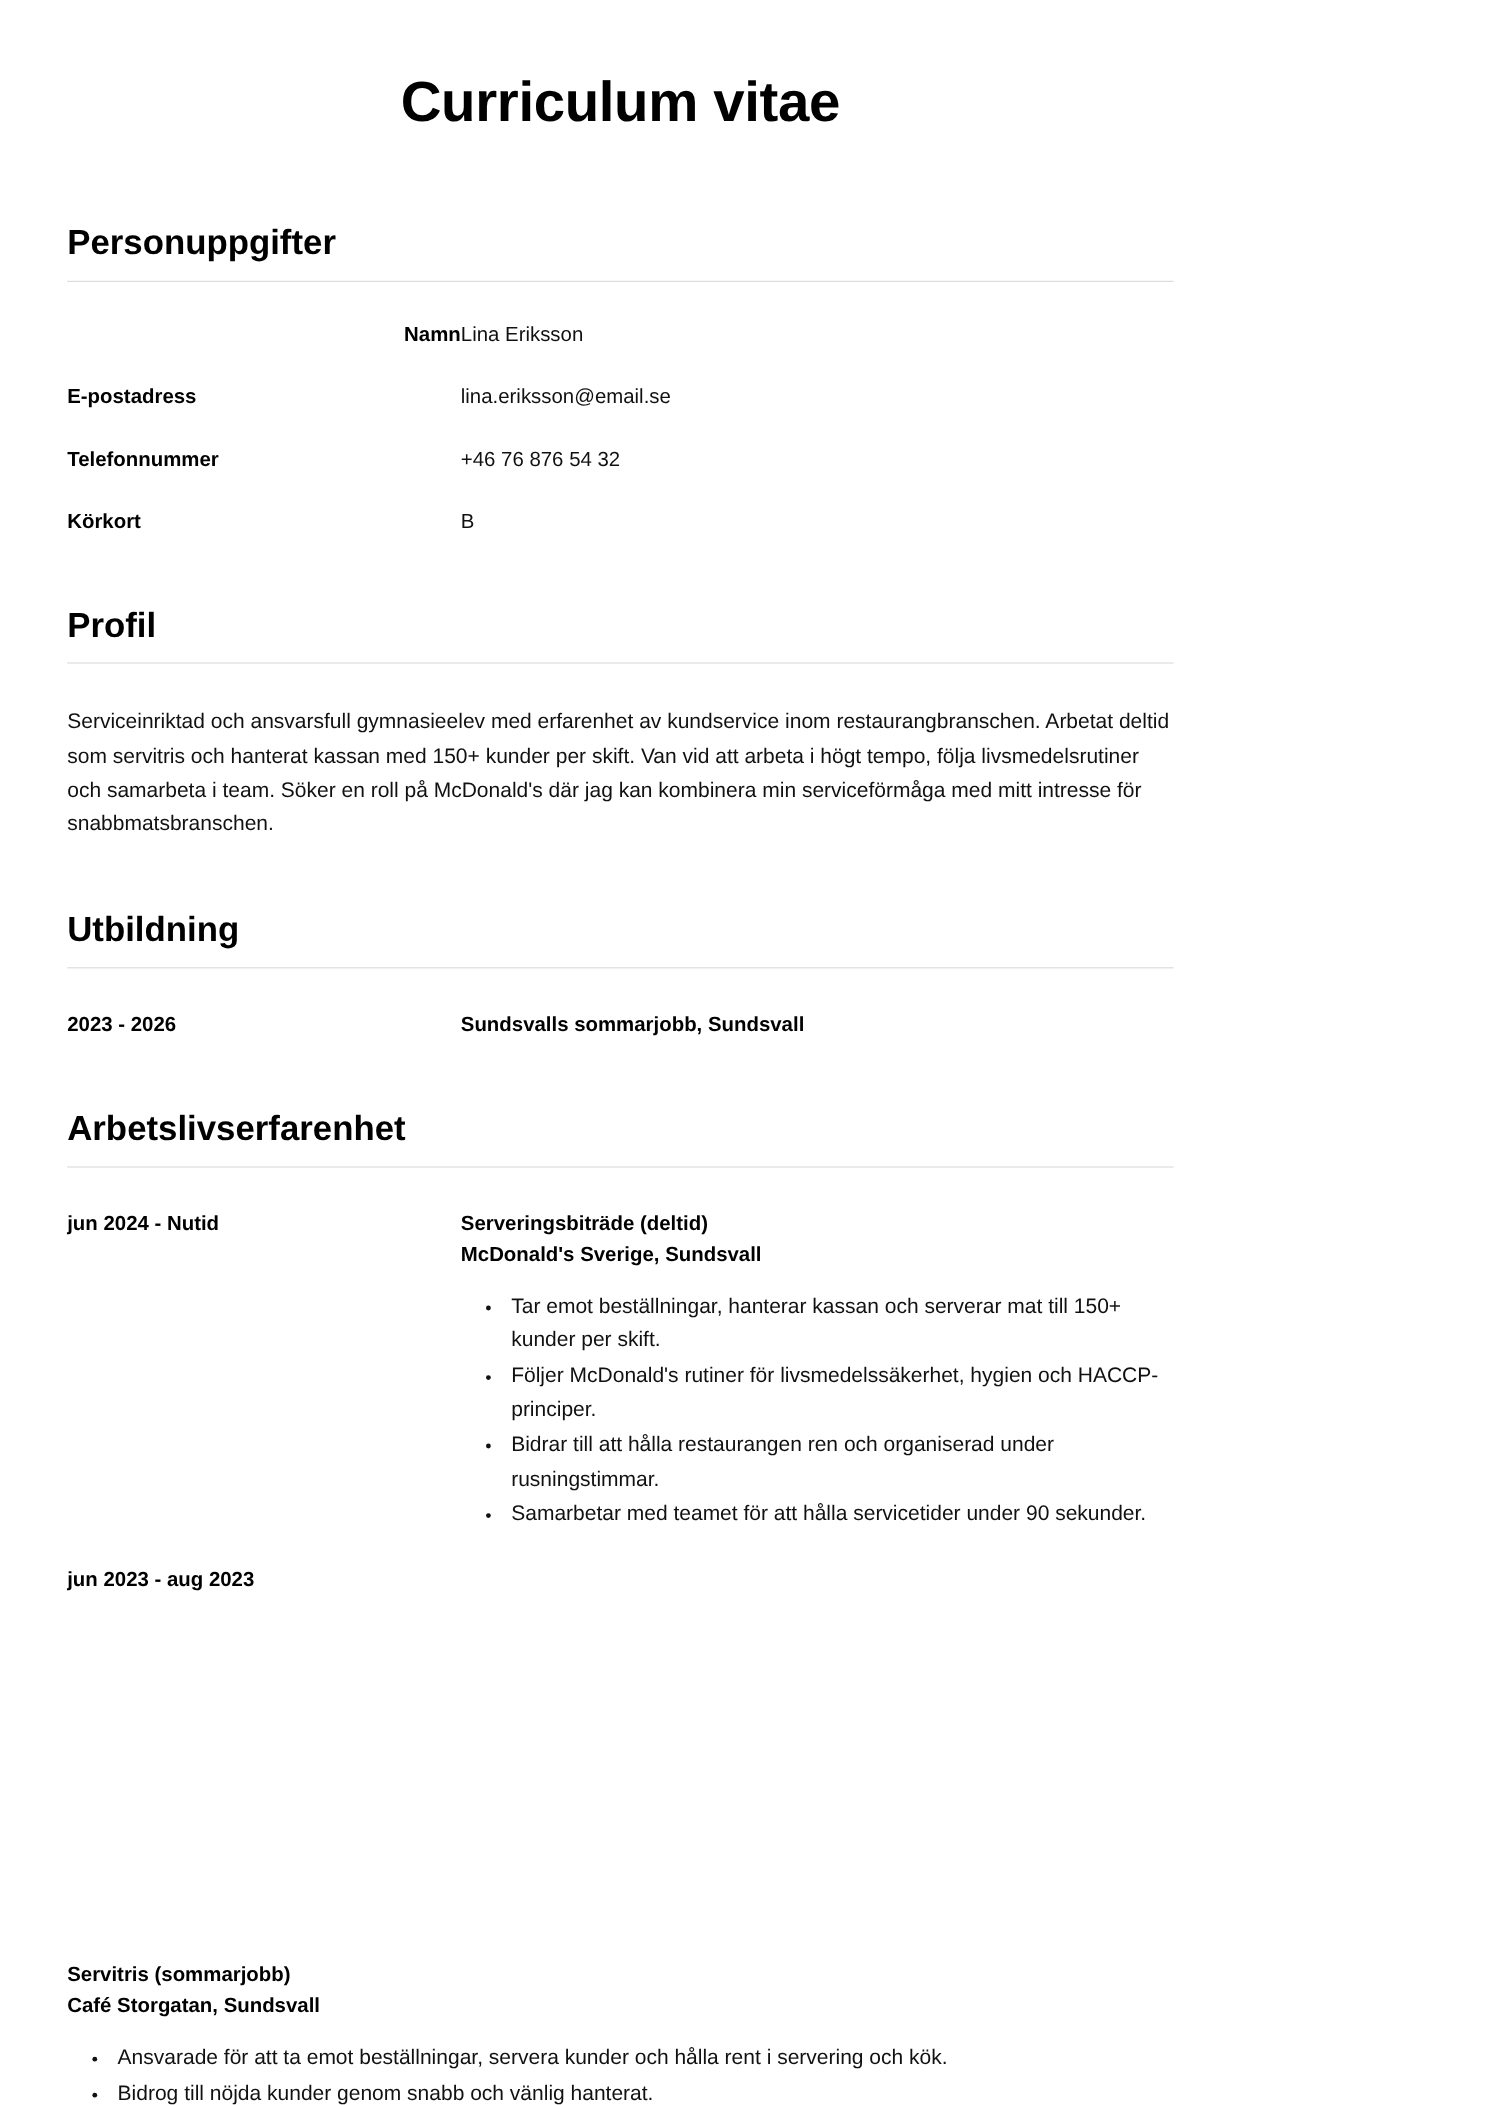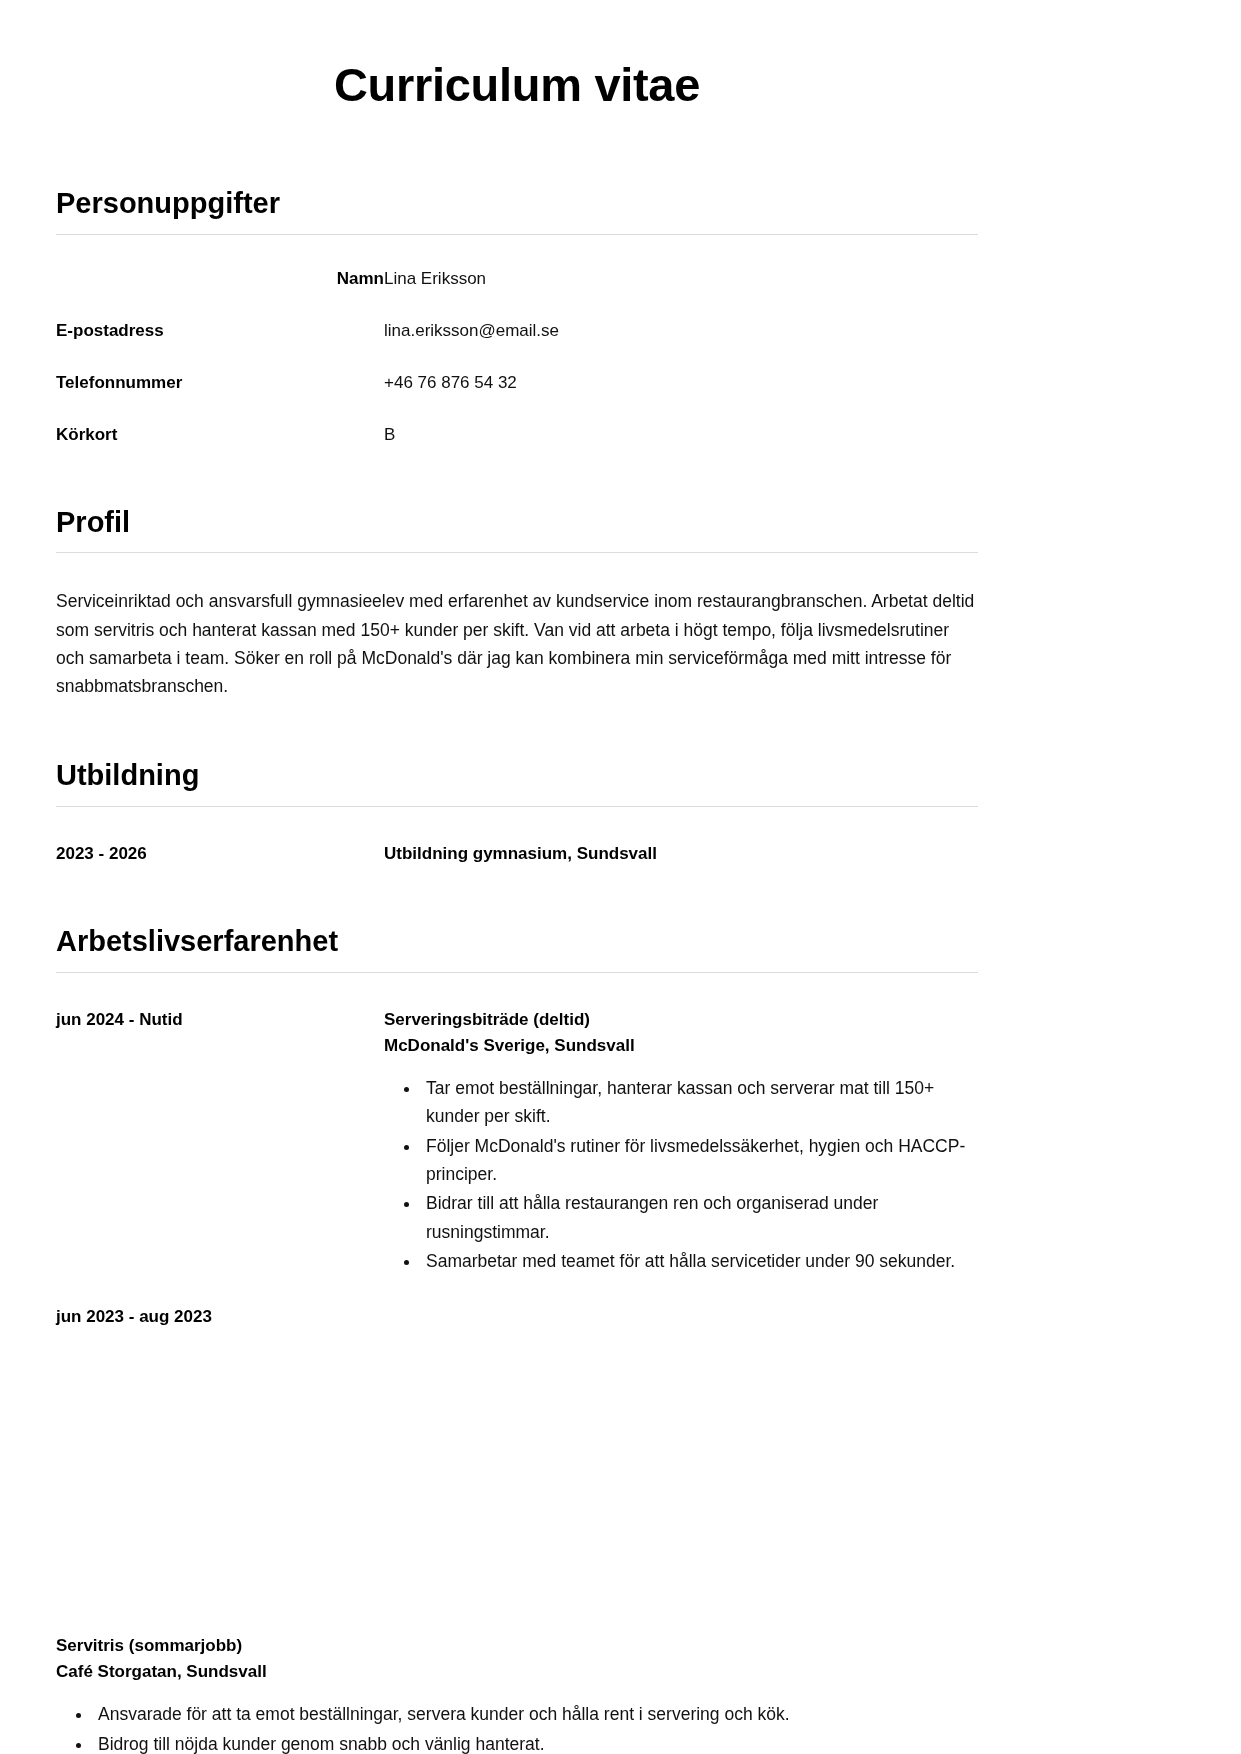--- a/index.html
+++ b/index.html
@@ -174,21 +174,21 @@
     <hr class="section-rule">
     <p class="profile-text">Serviceinriktad och ansvarsfull gymnasieelev med erfarenhet av kundservice inom restaurangbranschen. Arbetat deltid som servitris och hanterat kassan med 150+ kunder per skift. Van vid att arbeta i högt tempo, följa livsmedelsrutiner och samarbeta i team. Söker en roll på McDonald's där jag kan kombinera min serviceförmåga med mitt intresse för snabbmatsbranschen.</p>
   </div>
 
   <div class="section" id="education-section">
     <h2 class="section-title">Utbildning</h2>
     <hr class="section-rule">
     <div class="entry education-entry">
       <div class="entry-period">2023 - 2026</div>
       <div class="entry-body">
-        <div class="entry-org">Utbildning gymnasium, Sundsvall</div>
+        <div class="entry-org">Sundsvalls sommarjobb, Sundsvall</div>
       </div>
     </div>
   </div>
 
   <div class="section" id="experience-section">
     <h2 class="section-title">Arbetslivserfarenhet</h2>
     <hr class="section-rule">
 
     <div class="entry experience-entry">
       <div class="entry-period">jun 2024 - Nutid</div>

